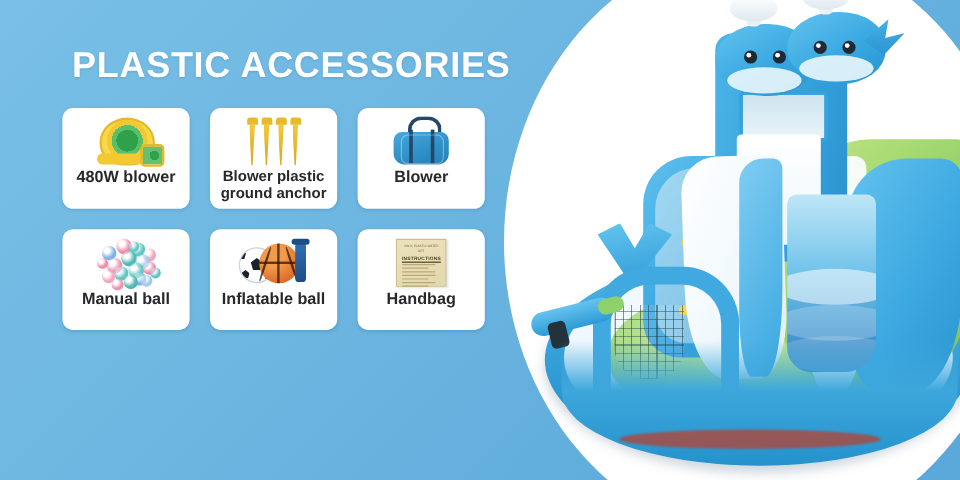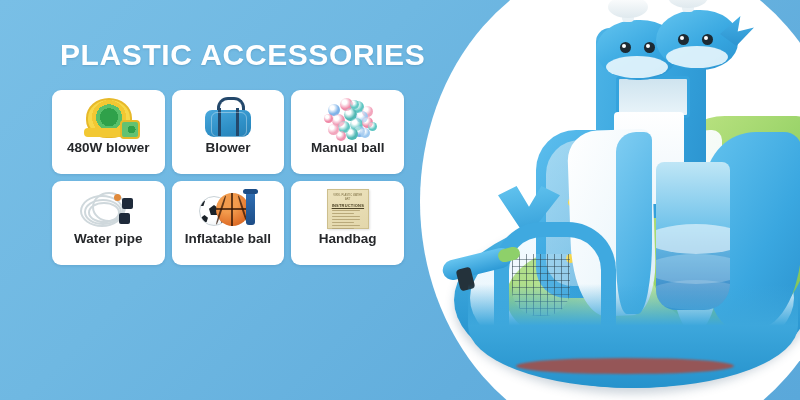--- a/index.html
+++ b/index.html
@@ -206,21 +206,21 @@
     text-shadow:0 1px 2px rgba(40,90,130,.25);
     white-space:nowrap;
   }
 
   .grid{
     position:absolute;left:52px;top:90px;
     width:352px;
     display:grid;
     grid-template-columns:repeat(3,1fr);
     grid-template-rows:repeat(3,84px);
-    gap:7px;
+    gap:17px;
   }
   .card{
     background:#ffffff;
     border-radius:9px;
     box-shadow:0 1px 3px rgba(30,80,120,.18);
     display:flex;flex-direction:column;
     align-items:center;justify-content:flex-start;
     padding-top:5px;
     overflow:hidden;
     position:relative;
@@ -440,20 +440,31 @@
         <div class="blower">
           <div class="blower-housing"></div>
           <div class="blower-foot"></div>
           <div class="blower-outlet"></div>
         </div>
       </div>
       <div class="card-label">480W blower</div>
     </div>
 
 
+    <div class="card">
+      <div class="card-art">
+        <div class="anchors">
+          <div class="anchor big"></div>
+            <div class="anchor big"></div>
+          <div class="anchor big"></div>
+            <div class="anchor big"></div>
+        </div>
+      </div>
+      <div class="card-label mid">Blower plastic ground anchor</div>
+    </div>
 
 
     <div class="card">
       <div class="card-art">
         <div class="bag">
           <div class="bag-handle"></div>
           <div class="bag-body"></div>
           <div class="bag-strap" style="left:15px;"></div>
           <div class="bag-strap" style="left:33px;"></div>
           <div class="bag-seam"></div>
@@ -481,34 +492,20 @@
             <div class="ball" style="left: 36px; top: 30px; width: 10px; height: 10px; background: radial-gradient(circle at 35% 32%, rgba(255, 255, 255, 0.4) 0px, rgba(255, 255, 255, 0.4) 18%, rgb(158, 201, 240) 55%, rgb(158, 201, 240) 100%);"></div>
             <div class="ball" style="left: 12px; top: 33px; width: 10px; height: 10px; background: radial-gradient(circle at 35% 32%, rgba(255, 255, 255, 0.4) 0px, rgba(255, 255, 255, 0.4) 18%, rgb(239, 147, 176) 55%, rgb(239, 147, 176) 100%);"></div>
             <div class="ball" style="left: 26px; top: 2px; width: 9px; height: 9px; background: radial-gradient(circle at 35% 32%, rgba(255, 255, 255, 0.4) 0px, rgba(255, 255, 255, 0.4) 18%, rgb(99, 201, 196) 55%, rgb(99, 201, 196) 100%);"></div>
             <div class="ball" style="left: 0px; top: 16px; width: 9px; height: 9px; background: radial-gradient(circle at 35% 32%, rgba(255, 255, 255, 0.4) 0px, rgba(255, 255, 255, 0.4) 18%, rgb(240, 138, 168) 55%, rgb(240, 138, 168) 100%);"></div>
             <div class="ball" style="left: 44px; top: 24px; width: 9px; height: 9px; background: radial-gradient(circle at 35% 32%, rgba(255, 255, 255, 0.4) 0px, rgba(255, 255, 255, 0.4) 18%, rgb(94, 198, 194) 55%, rgb(94, 198, 194) 100%);"></div>
           </div>
       </div>
       <div class="card-label">Manual ball</div>
     </div>
 
-    <div class="card">
-      <div class="card-art">
-        <div class="pipe">
-          <div class="coil" style="left:2px;top:6px;width:40px;height:28px;"></div>
-          <div class="coil" style="left:6px;top:10px;width:34px;height:22px;"></div>
-          <div class="coil" style="left:10px;top:13px;width:28px;height:17px;"></div>
-          <div class="coil" style="left:14px;top:3px;width:30px;height:26px;"></div>
-          <div class="conn-o" style="left:36px;top:5px;"></div>
-          <div class="conn" style="left:44px;top:9px;"></div>
-          <div class="conn" style="left:41px;top:24px;"></div>
-        </div>
-      </div>
-      <div class="card-label">Water pipe</div>
-    </div>
 
     <div class="card">
       <div class="card-art">
         <div class="sports">
           <div class="soccer">
             <span style="left:9px;top:8px;width:10px;height:10px;clip-path:polygon(50% 0,100% 38%,81% 100%,19% 100%,0 38%);"></span>
             <span style="left:-3px;top:1px;width:8px;height:8px;clip-path:polygon(50% 0,100% 38%,81% 100%,19% 100%,0 38%);"></span>
             <span style="left:20px;top:18px;width:8px;height:8px;clip-path:polygon(50% 0,100% 38%,81% 100%,19% 100%,0 38%);"></span>
             <span style="left:1px;top:18px;width:7px;height:7px;clip-path:polygon(50% 0,100% 38%,81% 100%,19% 100%,0 38%);"></span>
           </div>

